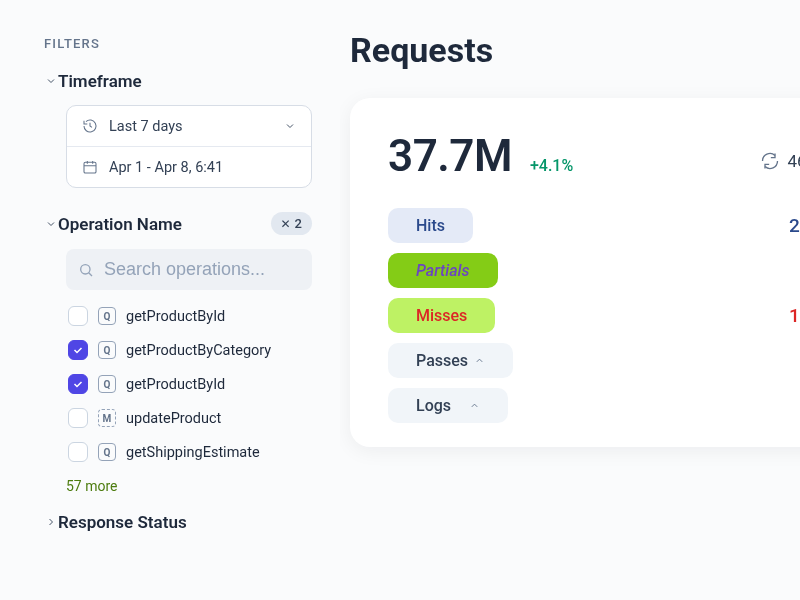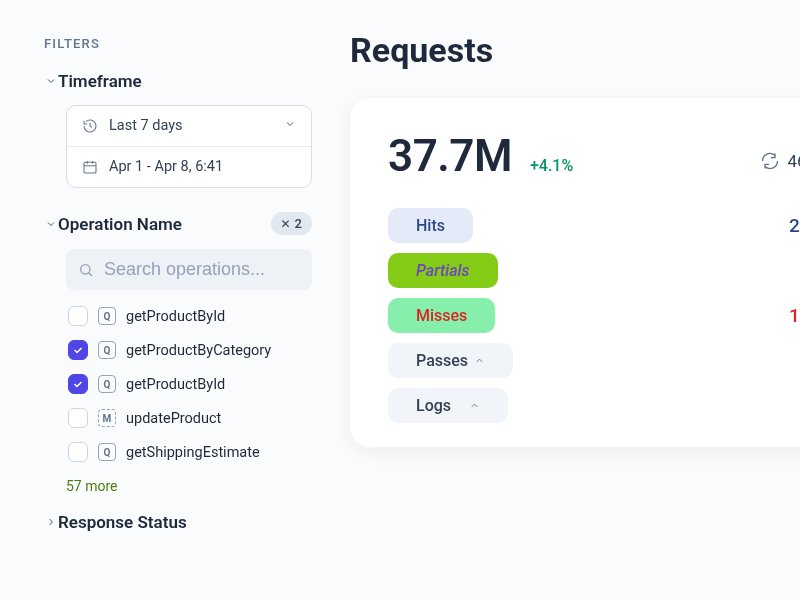--- a/index.html
+++ b/index.html
@@ -60,21 +60,21 @@
   .timeframe-box {
     border: 1px solid #d7dde6;
     border-radius: 10px;
     overflow: hidden;
     margin-left: 22px;
     margin-bottom: 24px;
     background: #fff;
   }
   .tf-row {
     display: flex;
-    align-items: flex-start;
+    align-items: center;
     gap: 10px;
     padding: 11px 14px;
     font-size: 14.5px;
     color: #334155;
     cursor: pointer;
   }
   .tf-row + .tf-row { border-top: 1px solid #e5e9f0; }
   .tf-icon { width: 18px; height: 18px; display:inline-flex; align-items:center; justify-content:center; }
   .tf-icon svg { width: 16px; height: 16px; stroke: #64748b; stroke-width: 1.6; fill: none; }
   .tf-row .spacer { flex: 1; }
@@ -197,21 +197,21 @@
     gap: 14px;
   }
   .stat-pill {
     font-size: 16px;
     font-weight: 500;
     padding: 8px 28px;
     border-radius: 10px;
   }
   .pill-hits    { background:#e4eaf7; color:#2b4a8c; }
   .pill-partials{ background:#84cc16; color:#6b46c1;font-style:italic; }
-  .pill-misses  { background:#86efac; color:#dc2626; }
+  .pill-misses  { background:#bef264; color:#dc2626; }
   .pill-passes  { background:#f1f5f9; color:#334155; display:inline-flex; align-items:center; gap:6px;}
   .pill-logs    { background:#f1f5f9; color:#334155; display:inline-flex; align-items:center; gap:18px;}
   .mini-chevron svg { width:11px; height:11px; stroke:#64748b; stroke-width:2; fill:none; }
   .stat-value {
     margin-left: auto;
     font-size: 19px;
     font-weight: 500;
   }
   .v-hits    { color:#2b4a8c; }
   .v-partials{ color:#6b46c1; }

